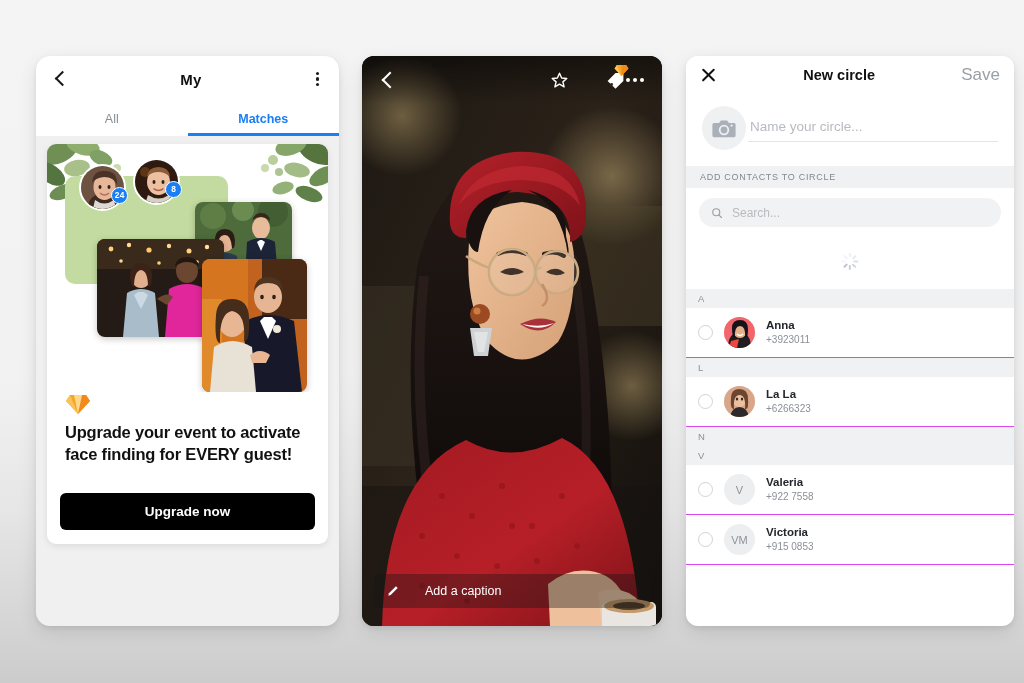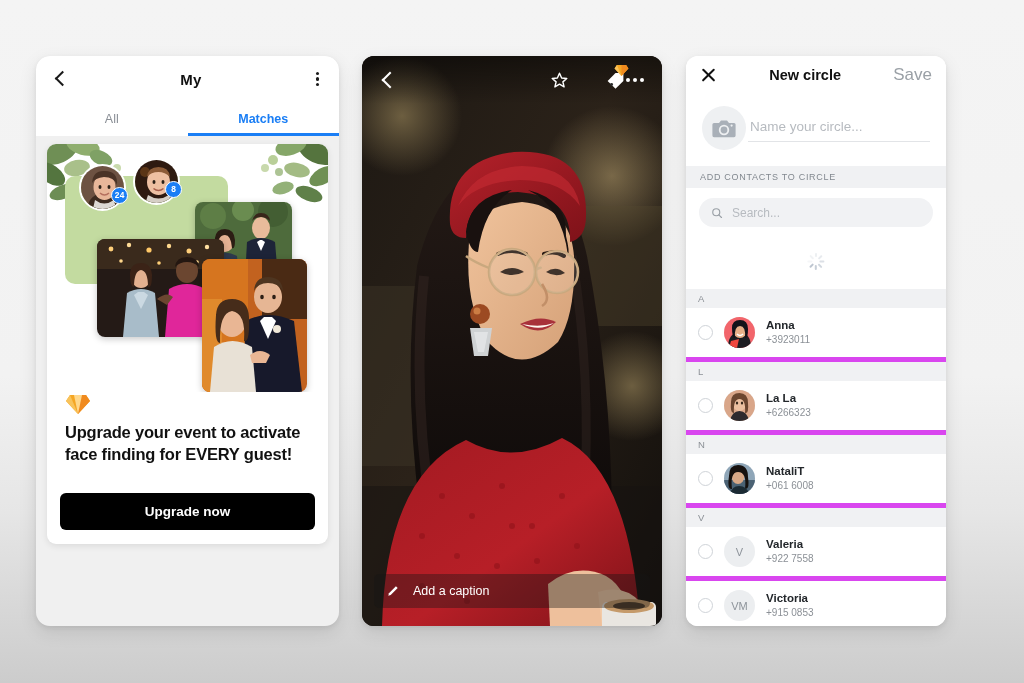--- a/index.html
+++ b/index.html
@@ -121,28 +121,28 @@
     content: ""; position: absolute; left: 6px; top: 5px;
     width: 10px; height: 10px;
     border-left: 2.4px solid #fff; border-bottom: 2.4px solid #fff;
     transform: rotate(45deg);
   }
   .p2-kebab { display: flex; gap: 3px; margin-right: 18px; }
   .p2-kebab i { width: 4px; height: 4px; border-radius: 50%; background: #fff; display: block; }
   .caption-bar {
     position: absolute; left: 12px; right: 12px; bottom: 18px; height: 34px;
     background: rgba(20,20,20,.38); border-radius: 5px;
-    display: flex; align-items: center; padding: 0 12px; gap: 13px; z-index: 5;
+    display: flex; align-items: center; padding: 0 12px; gap: 25px; z-index: 5;
     cursor: pointer;
   }
   .caption-bar span { color: #fff; font-size: 12.5px; }
 
   
   #panel3 {
-    left: 686px; top: 56px; width: 260px; height: 570px;
+    left: 686px; top: 56px; width: 328px; height: 570px;
     border-radius: 12px; overflow: hidden; background: #fff;
   }
   .p3-header {
     height: 38px; display: flex; align-items: center; justify-content: space-between;
     padding: 0 14px; background: #fff;
   }
   .p3-title { font-size: 14.5px; font-weight: bold; color: #111; }
   .icon-x { width: 17px; height: 17px; position: relative; cursor: pointer; }
   .icon-x::before, .icon-x::after {
     content: ""; position: absolute; left: 0; top: 7.5px; width: 17px; height: 2.2px;
@@ -186,21 +186,21 @@
   .spinner i {
     position: absolute; left: 7.6px; top: 0; width: 1.8px; height: 4.6px;
     background: #b9c2cd; border-radius: 1px; transform-origin: 0.9px 8.5px;
   }
   .alpha-head {
     background: #f0f1f3; color: #8b9096; font-size: 9.5px;
     padding: 4px 12px; letter-spacing: .3px;
   }
   .contact {
     display: flex; align-items: center; gap: 11px; padding: 9px 12px;
-    border-bottom: 5px solid #d946ef; background: #fff; cursor: pointer;
+    border-bottom: 1px solid #d946ef; background: #fff; cursor: pointer;
   }
   .cb {
     width: 15px; height: 15px; border-radius: 50%; border: 1.4px solid #cfd3d8;
     flex-shrink: 0;
   }
   .c-av {
     width: 31px; height: 31px; border-radius: 50%; flex-shrink: 0;
     overflow: hidden; display: flex; align-items: center; justify-content: center;
     background: #eceef0; color: #8d939a; font-size: 11px;
   }
@@ -576,36 +576,20 @@
             <ellipse cx="13" cy="13" rx="1.2" ry="1.5" fill="#3a2a1e"></ellipse>
             <ellipse cx="18" cy="13" rx="1.2" ry="1.5" fill="#3a2a1e"></ellipse>
           </svg>
         </div>
         <div>
           <div class="c-name">La  La</div>
           <div class="c-phone">+6266323</div>
         </div>
       </div>
       <div class="alpha-head">N</div>
-      <div class="contact">
-        <div class="cb"></div>
-        <div class="c-av">
-          <svg viewBox="0 0 31 31" width="31" height="31">
-            <rect width="31" height="31" fill="#8fa6b8"></rect>
-            <rect y="17" width="31" height="14" fill="#4b6274"></rect>
-            <ellipse cx="14" cy="13" rx="6.5" ry="8" fill="#d8a887"></ellipse>
-            <path d="M5 13 Q5 2 14 2 Q24 2 24 14 Q26 27 21 26 Q23 9 14 9 Q6 9 8 26 Q3 27 5 13Z" fill="#16110f"></path>
-            <path d="M6 31 Q8 23 15 23 Q23 23 25 31Z" fill="#1b2a33"></path>
-          </svg>
-        </div>
-        <div>
-          <div class="c-name">NataliT</div>
-          <div class="c-phone">+061 6008</div>
-        </div>
-      </div>
       <div class="alpha-head">V</div>
       <div class="contact">
         <div class="cb"></div>
         <div class="c-av" style="background: rgb(236, 238, 240);">V</div>
         <div>
           <div class="c-name">Valeria</div>
           <div class="c-phone">+922 7558</div>
         </div>
       </div>
       <div class="contact">

